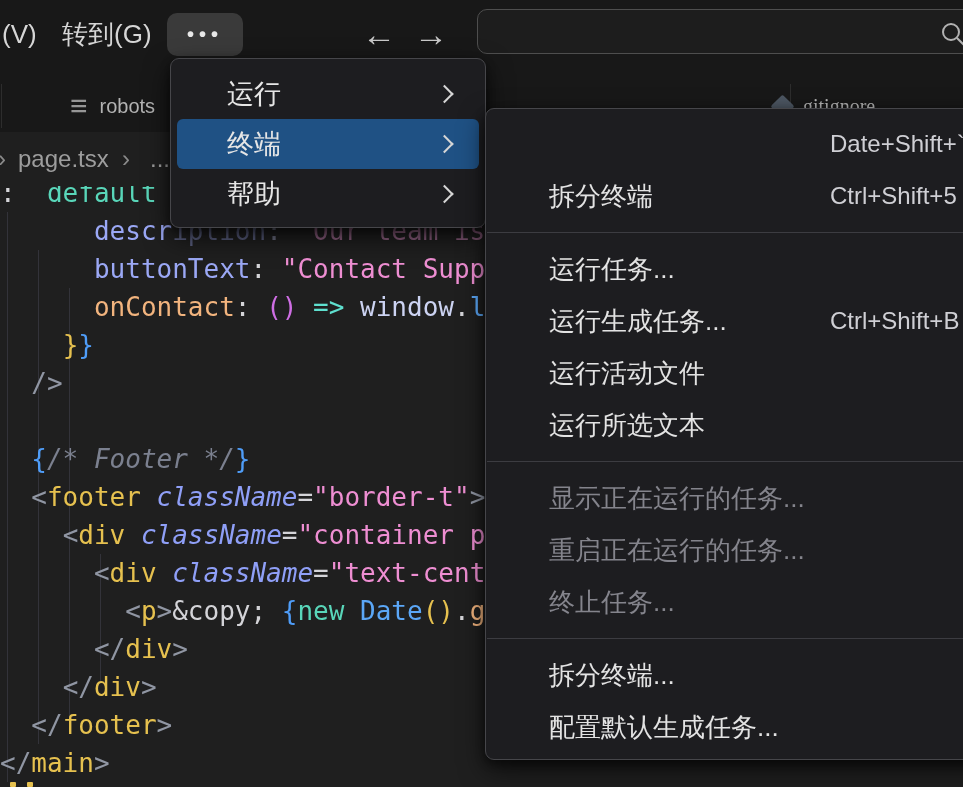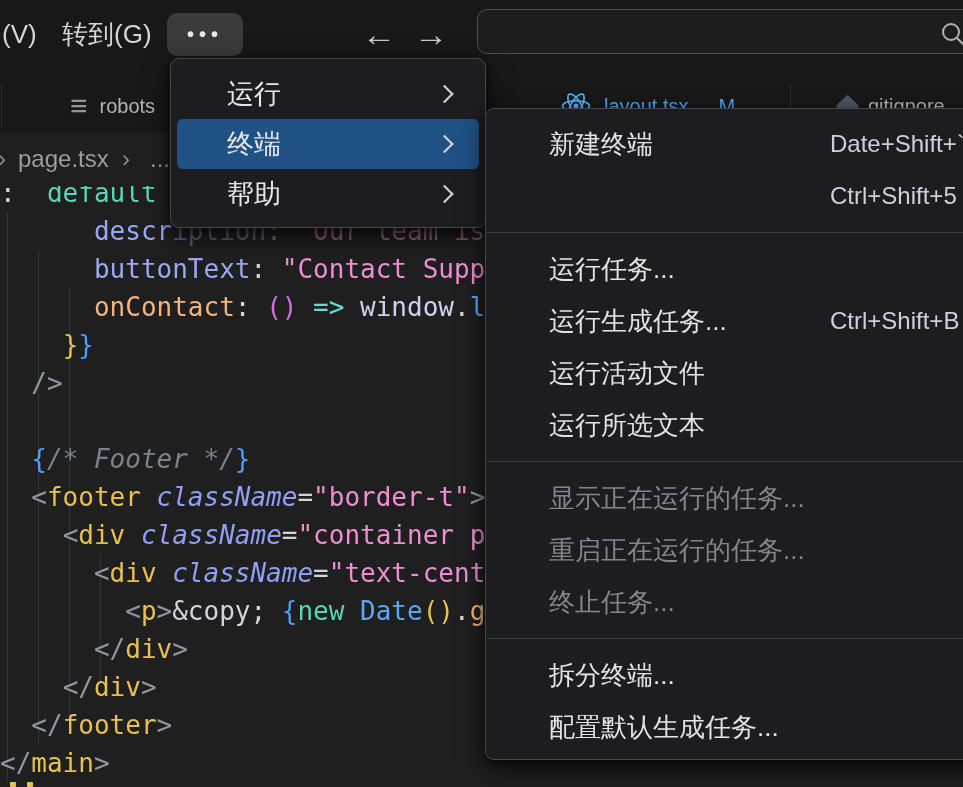--- a/index.html
+++ b/index.html
@@ -77,34 +77,22 @@
     <span class="bc dim" style="left:122px;">›</span>
     <span class="bc" style="left:150px;">...</span>
   </div>
 
   <div class="tabsbar">
     <div class="tabsep" style="left:1px;"></div>
     <div class="tab" style="left:70px;">
       <span class="list-glyph">≡</span>
       <span class="tlabel">robots</span>
     </div>
-    <div class="tab" style="left:560px;">
-      <svg width="32" height="30" viewBox="0 0 32 30">
-        <g fill="none" stroke="#4fb3f6" stroke-width="1.7">
-          <ellipse cx="16" cy="15" rx="13.5" ry="5.2"></ellipse>
-          <ellipse cx="16" cy="15" rx="13.5" ry="5.2" transform="rotate(60 16 15)"></ellipse>
-          <ellipse cx="16" cy="15" rx="13.5" ry="5.2" transform="rotate(120 16 15)"></ellipse>
-        </g>
-        <circle cx="16" cy="15" r="2.5" fill="#4fb3f6"></circle>
-      </svg>
-      <span class="tlabel mod-blue" style="color: rgb(77, 162, 245);">layout.tsx</span>
-      <span class="tlabel mod-blue" style="margin-left: 18px; color: rgb(77, 162, 245);">M</span>
-    </div>
     <div class="tabsep" style="left:790px;"></div>
-    <div class="tab" style="left:839px;">
+    <div class="tab" style="left:774px;font-family:Liberation Serif, serif;">
       <span class="diamond"></span>
       <span class="tlabel">gitignore</span>
     </div>
   </div>
 
   <div class="titlebar">
     <span class="menubar-item" style="left:2px;">(V)</span>
     <span class="menubar-item" style="left:62px;">转到(G)</span>
     <div class="ellipsis-btn">•••</div>
     <span class="nav-arrow" style="left:362px;">←</span>
@@ -127,24 +115,24 @@
         <span class="chev"></span>
       </div>
       <div class="dd-item">
         <span>帮助</span>
         <span class="chev"></span>
       </div>
     </div>
 
   <div class="menu-panel submenu">
       <div class="sm-item">
-        <span>新建终端</span>
         <span class="sm-key">Date+Shift+`</span>
       </div>
       <div class="sm-item">
+        <span>拆分终端</span>
         <span class="sm-key">Ctrl+Shift+5</span>
       </div>
       <div class="sm-sep"></div>
       <div class="sm-item">
         <span>运行任务...</span>
       </div>
       <div class="sm-item">
         <span>运行生成任务...</span>
         <span class="sm-key">Ctrl+Shift+B</span>
       </div>

